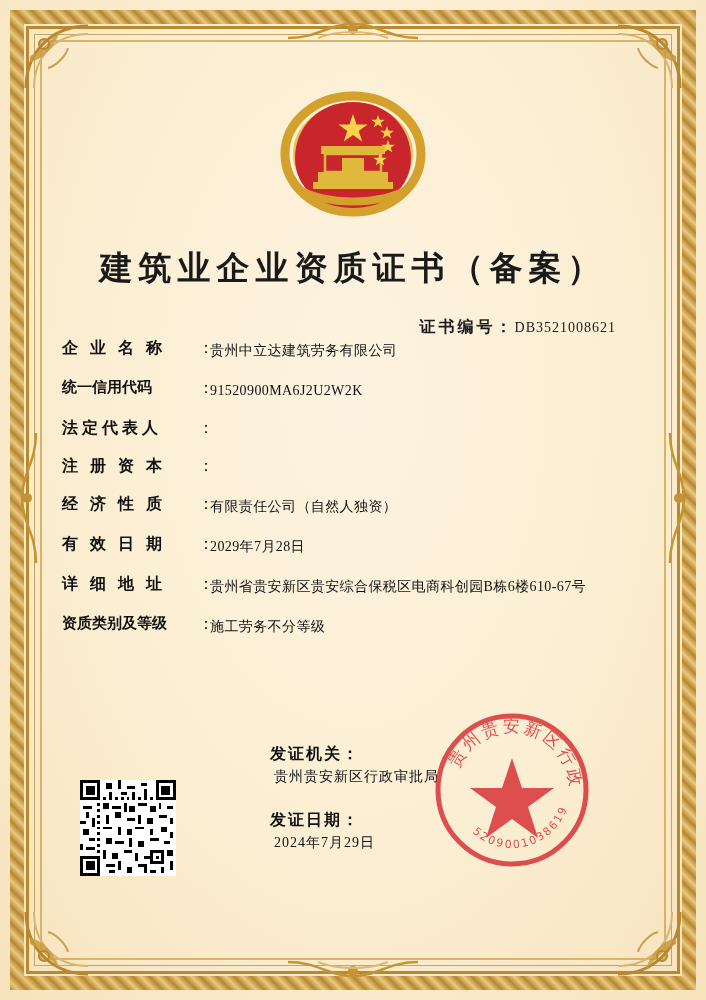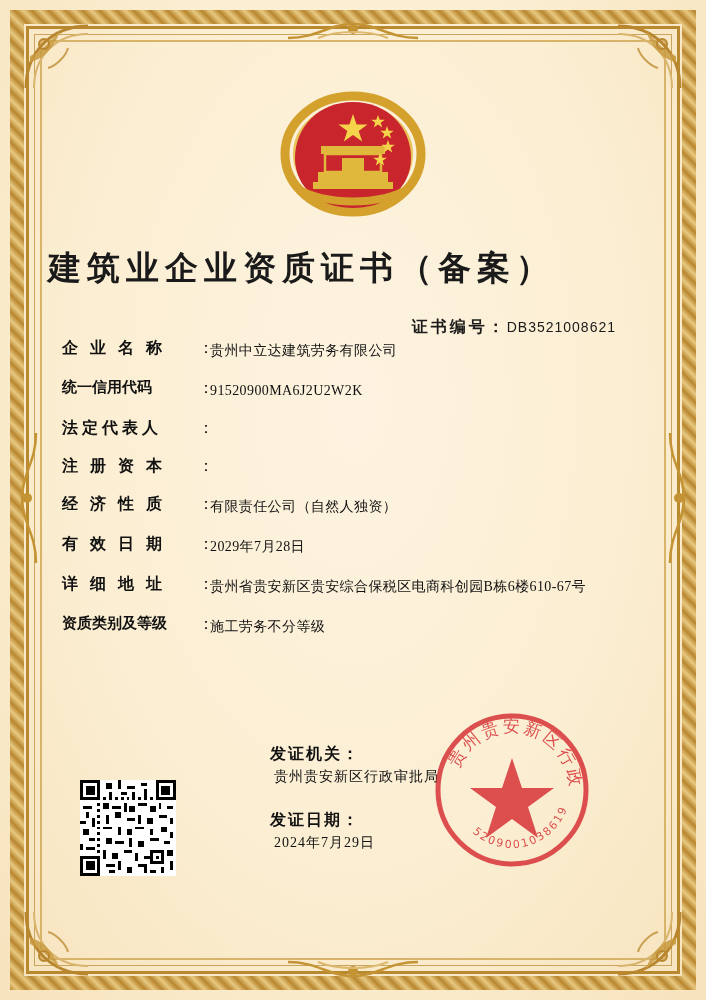--- a/index.html
+++ b/index.html
@@ -82,38 +82,38 @@
   }
 
   .emblem-wrap {
     margin-top: 36px;
     display: flex;
     justify-content: center;
   }
 
   .title {
     margin-top: 22px;
-    text-align: left;
+    text-align: center;
     font-size: 33px;
     font-weight: bold;
     letter-spacing: 6px;
     color: #1a1a1a;
     font-family: "DejaVu Sans", "Liberation Sans", sans-serif;
   }
 
   .cert-no {
     margin-top: 26px;
     text-align: right;
     padding-right: 42px;
     font-size: 16px;
     color: #1a1a1a;
     letter-spacing: 1px;
   }
   .cert-no .label { letter-spacing: 3px; font-weight: 600; text-align: center; }
-  .cert-no .value { font-family: Liberation Sans, sans-serif; font-size: 14px; }
+  .cert-no .value { font-family: Liberation Serif, serif; font-size: 14px; }
 
   .fields {
     margin-top: 0;
     padding-left: 14px;
     padding-right: 10px;
   }
   .field-row {
     display: flex;
     align-items: flex-start;
     margin-bottom: 17px;

